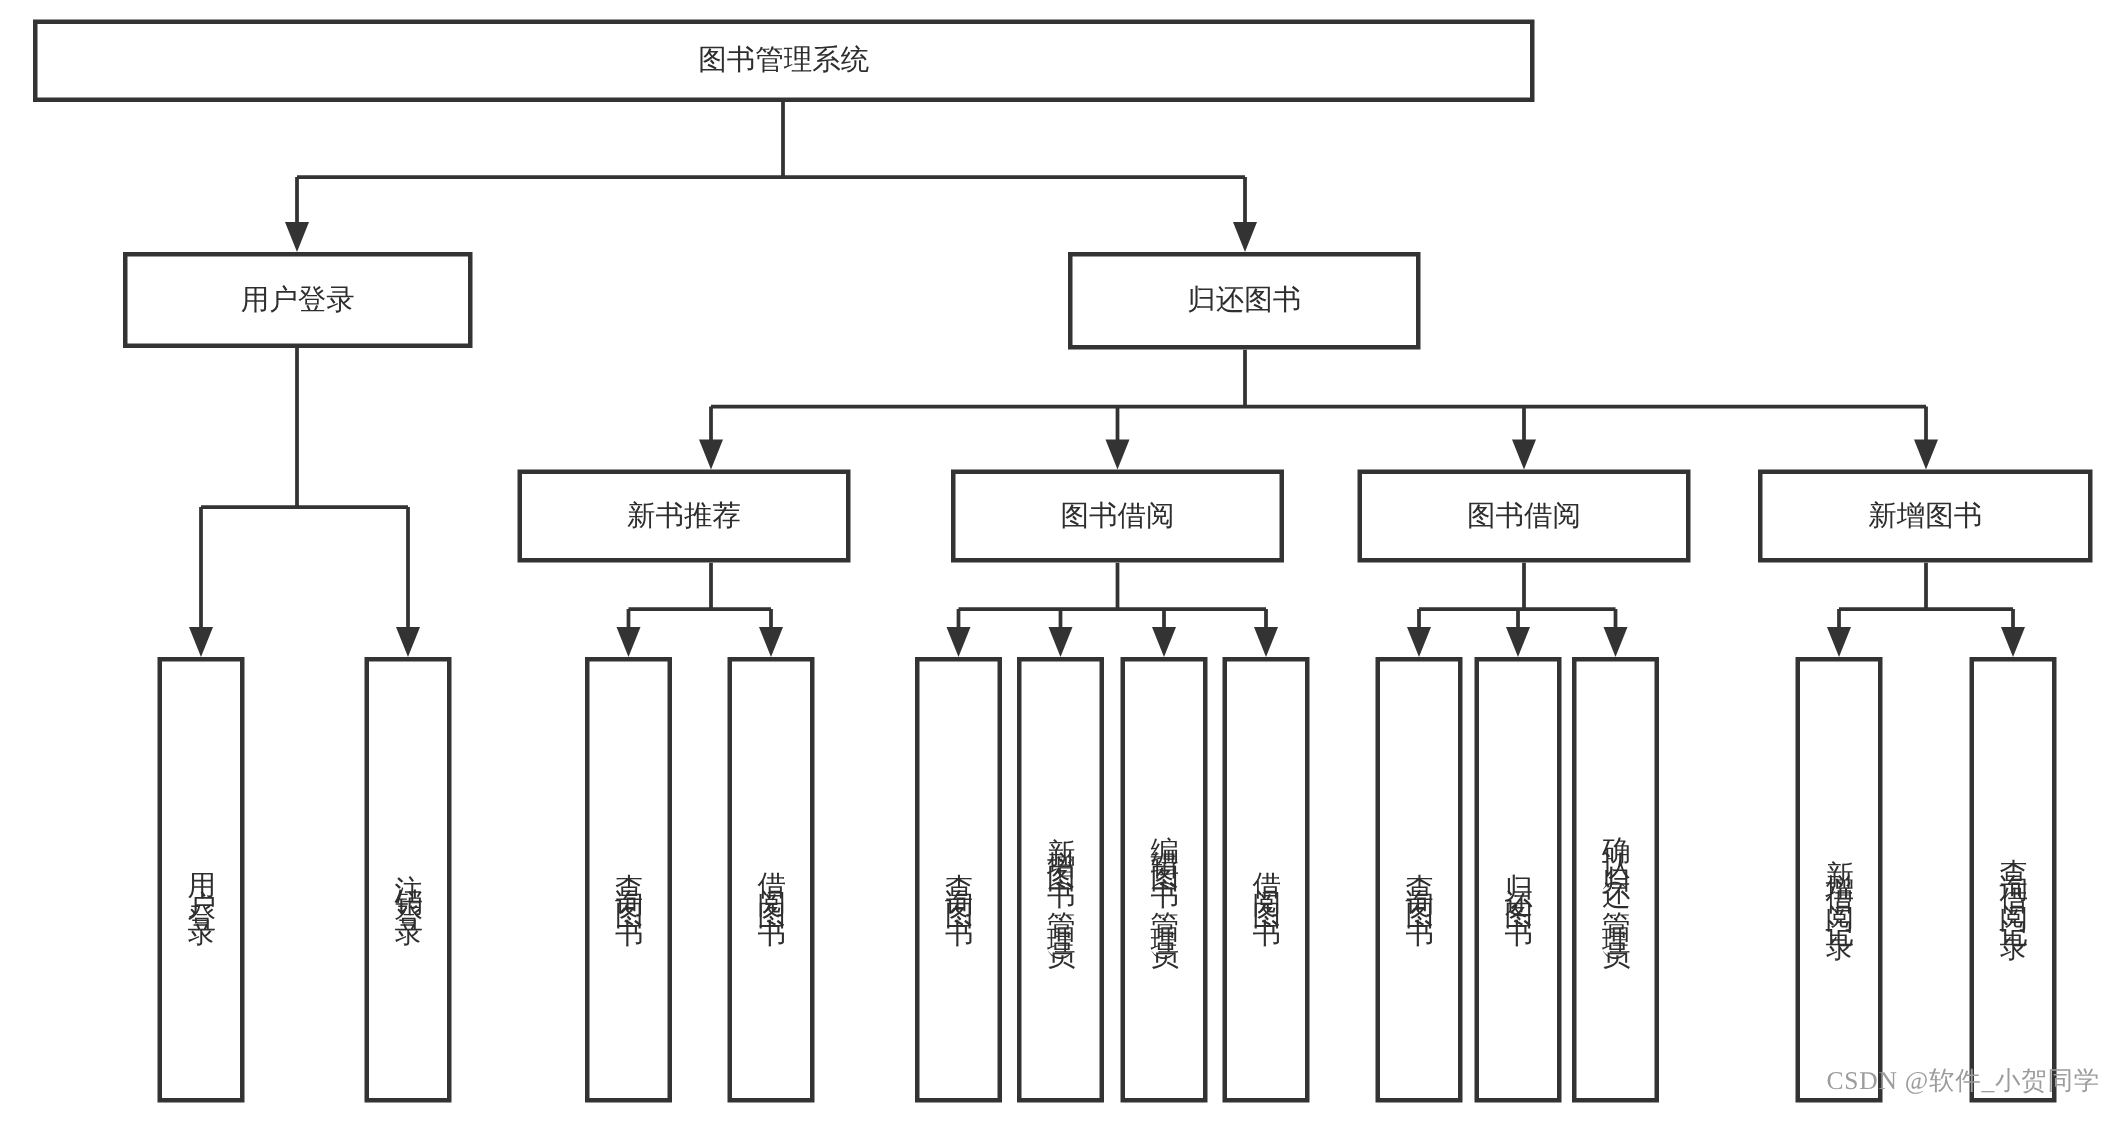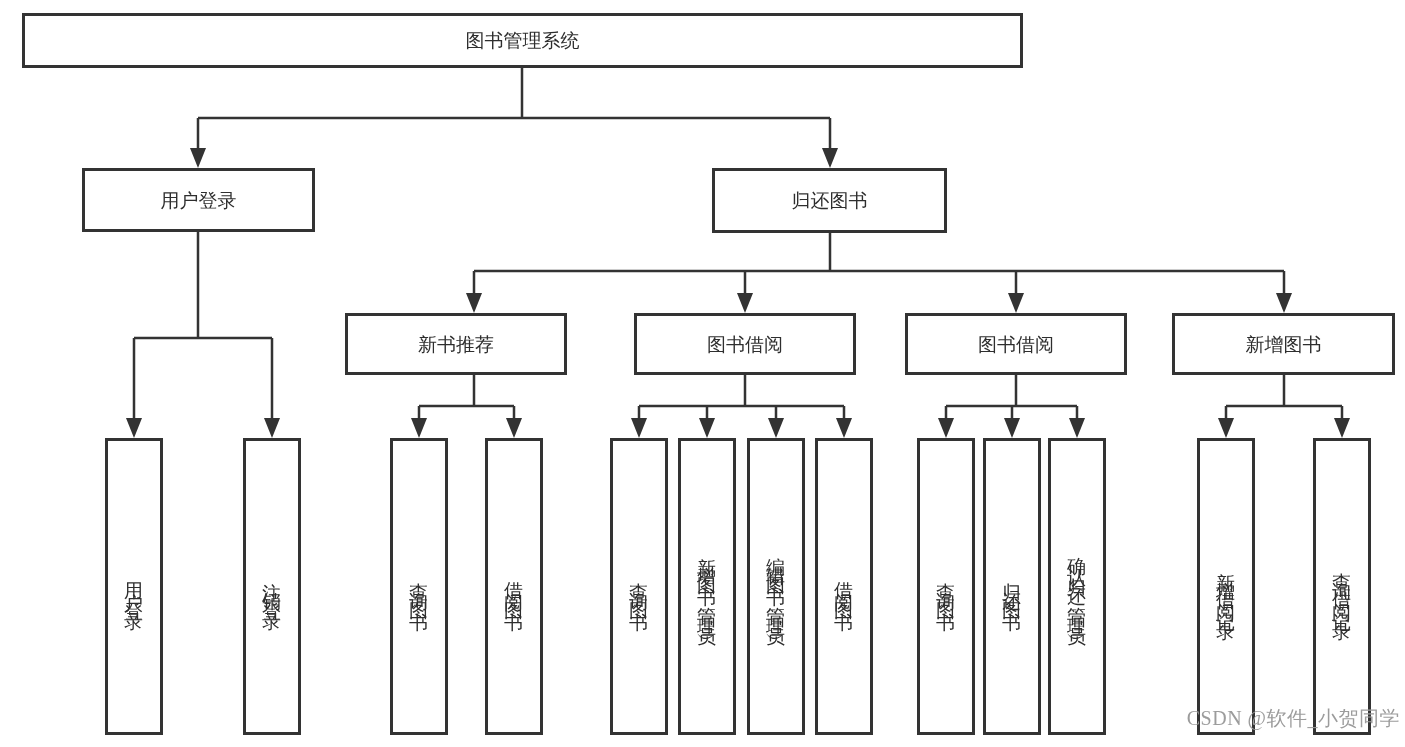--- a/index.html
+++ b/index.html
@@ -59,21 +59,21 @@
   .l-bb-4 { left: 815px; }
   .l-cb-1 { left: 917px; }
   .l-cb-2 { left: 983px; }
   .l-cb-3 { left: 1048px; }
   .l-rc-1 { left: 1197px; }
   .l-rc-2 { left: 1313px; }
   .watermark {
     position: absolute;
     right: 5px;
     bottom: 7px;
-    font-size: 20px;
+    font-size: 17px;
     color: #9c9c9c;
     letter-spacing: 0.5px;
   }
 </style>
 </head>
 <body>
 
 <div class="canvas">
 
   <svg class="connectors" viewBox="0 0 1405 747" xmlns="http://www.w3.org/2000/svg">

